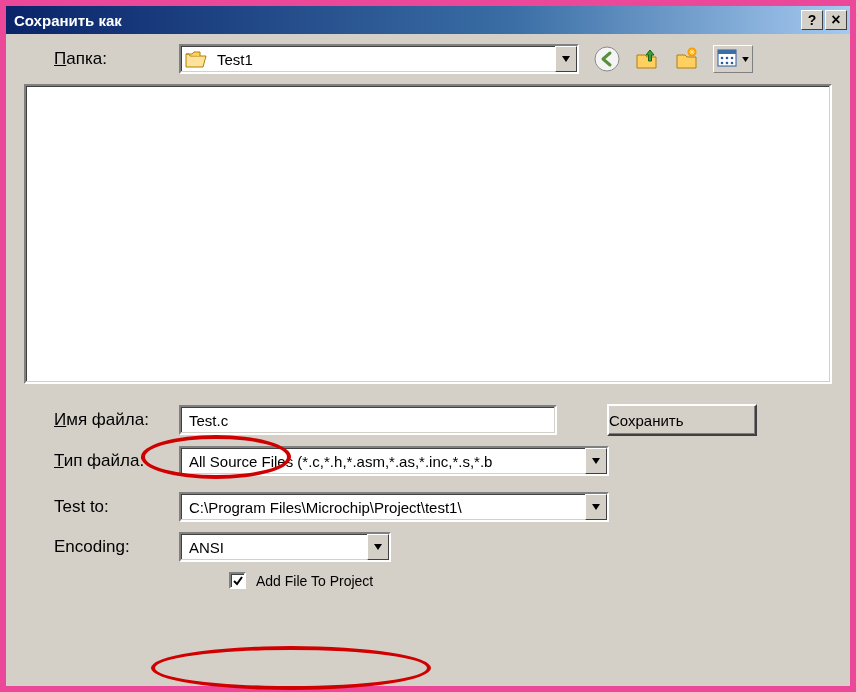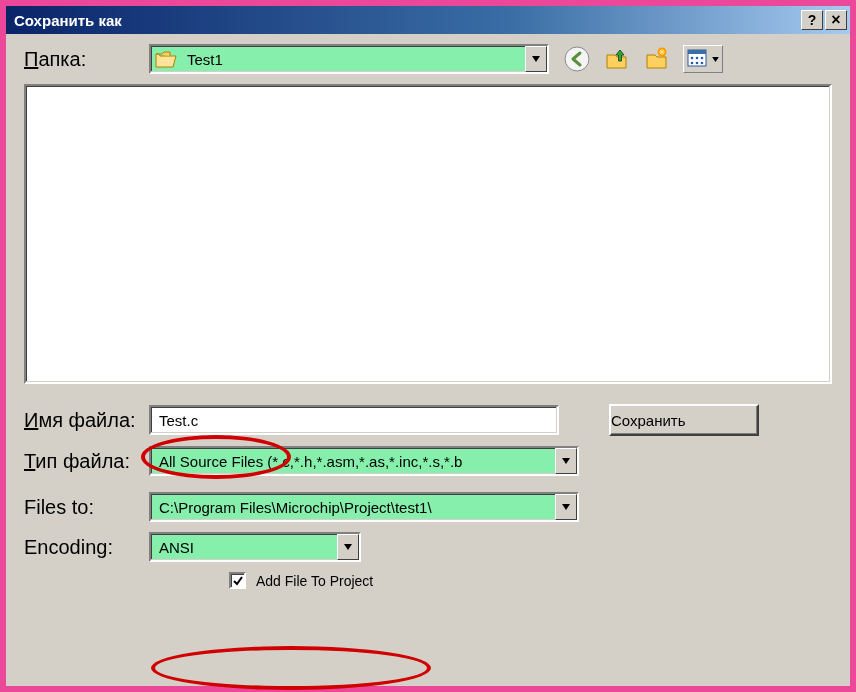--- a/index.html
+++ b/index.html
@@ -44,28 +44,29 @@
     padding: 10px 18px 8px 18px;
   }
   .row {
     display: flex;
     align-items: center;
     margin-bottom: 10px;
   }
   .label {
     width: 125px;
     padding-right: 6px;
-    font-size: 20px;
+    font-size: 17px;
     color: #000;
+    margin-left: 30px;
   }
   .label u { text-decoration: underline; }
   .combo {
     display: flex;
     height: 30px;
-    background: #86efac;
+    background: #ffffff;
     border-top: 2px solid #808080;
     border-left: 2px solid #808080;
     border-right: 2px solid #fff;
     border-bottom: 2px solid #fff;
     box-shadow: inset -1px -1px 0 #d4d0c8, inset 1px 1px 0 #404040;
     align-items: center;
     padding: 0 0 0 4px;
   }
   .combo .text {
     flex: 1;
@@ -224,42 +225,42 @@
               </svg>
           </div>
         </div>
       </div>
     </div>
 
     <div class="file-list"></div>
 
     <div class="row">
       <div class="label"><u>И</u><span>мя файла:</span></div>
-      <div class="textbox" style="width:410px">
+      <div class="textbox" style="width:378px">
         <span>Test.c</span>
       </div>
       <div class="btn">
           <span>Сохранить</span>
         </div>
     </div>
 
     <div class="row">
       <div class="label"><u>Т</u><span>ип файла:</span></div>
       <div class="combo" style="width:430px">
         <span class="text">All Source Files (*.c,*.h,*.asm,*.as,*.inc,*.s,*.b</span>
         <div class="dd-btn">
           <svg viewBox="0 0 8 6">
               <path d="M0 0 L8 0 L4 6 Z" fill="#000"></path>
             </svg>
         </div>
       </div>
     </div>
 
     <div class="row" style="margin-top:16px">
-      <div class="label">Files to:</div>
+      <div class="label">Test to:</div>
       <div class="combo" style="width:430px">
         <span class="text">C:\Program Files\Microchip\Project\test1\</span>
         <div class="dd-btn">
           <svg viewBox="0 0 8 6">
               <path d="M0 0 L8 0 L4 6 Z" fill="#000"></path>
             </svg>
         </div>
       </div>
     </div>
 

